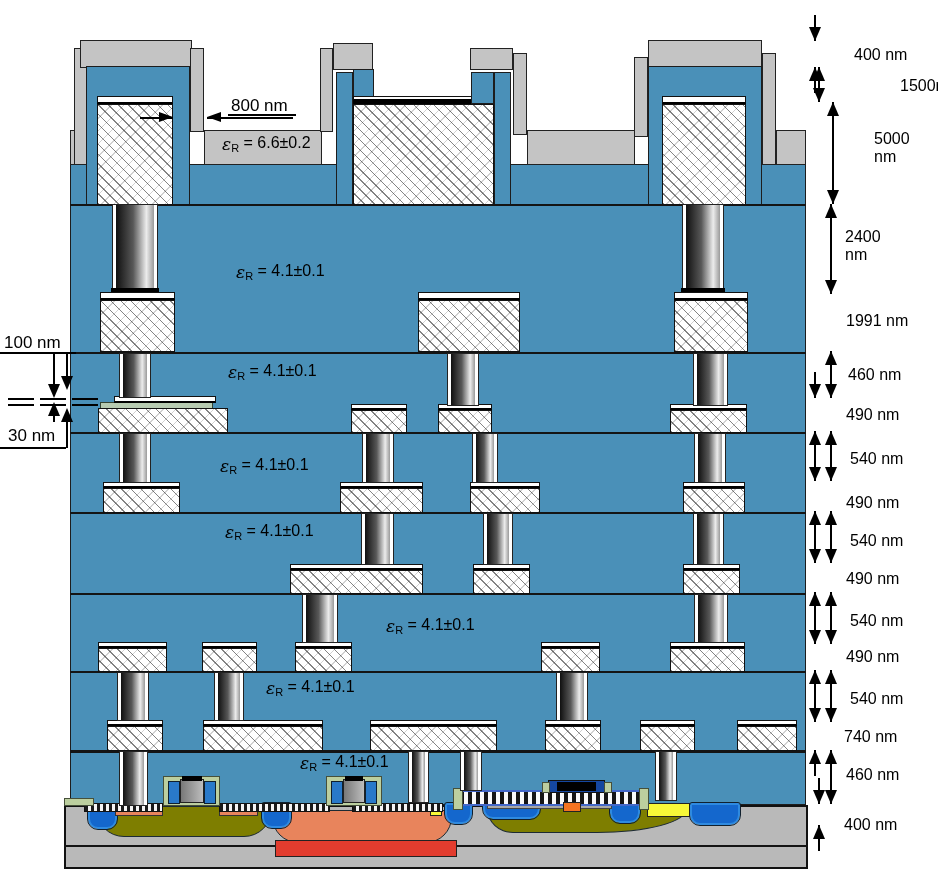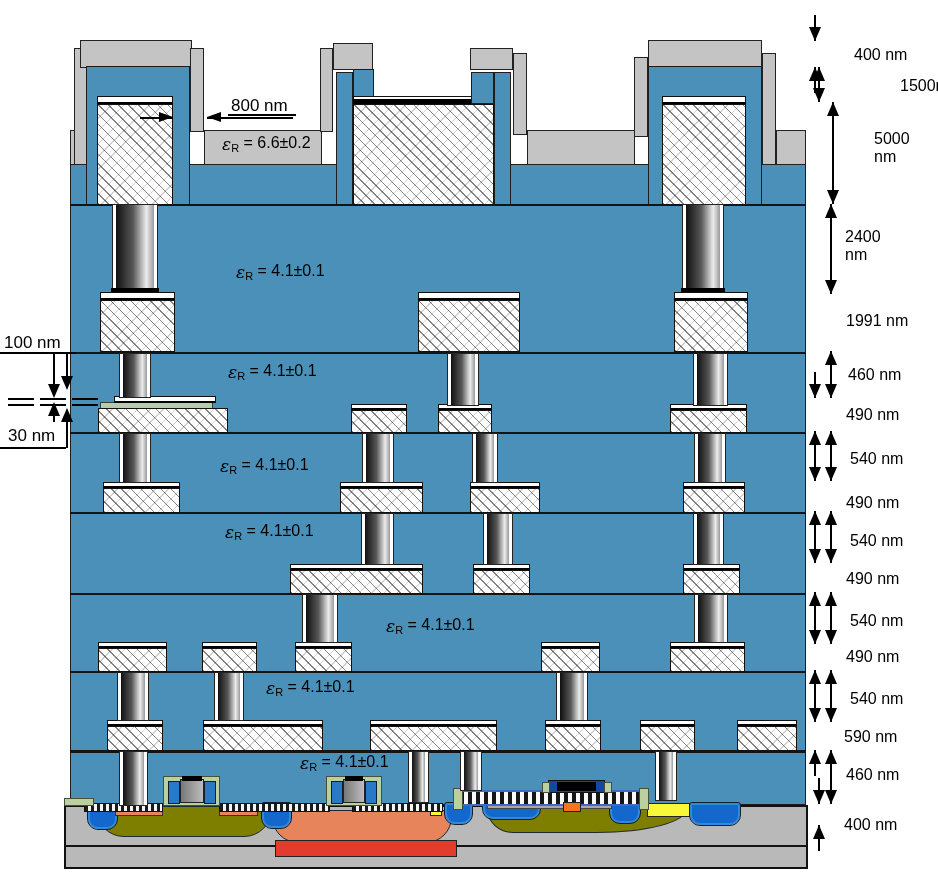--- a/index.html
+++ b/index.html
@@ -291,21 +291,21 @@
     <div class="shp tri-up" style="left: 809px; top: 670px;"></div>
     <div class="shp dimlab" style="left: 846px; top: 648px;">490 nm</div>
     <div class="shp vline" style="left: 830px; top: 670px; width: 2px; height: 52px;"></div>
     <div class="shp tri-up" style="left: 825px; top: 670px;"></div>
     <div class="shp tri-down" style="left: 825px; top: 708px;"></div>
     <div class="shp dimlab" style="left: 850px; top: 690px;">540 nm</div>
     <div class="shp vline" style="left: 814px; top: 696px; width: 2px; height: 26px;"></div>
     <div class="shp tri-down" style="left: 809px; top: 708px;"></div>
     <div class="shp vline" style="left: 814px; top: 750px; width: 2px; height: 26px;"></div>
     <div class="shp tri-up" style="left: 809px; top: 750px;"></div>
-    <div class="shp dimlab" style="left: 844px; top: 728px;">590 nm</div>
+    <div class="shp dimlab" style="left: 844px; top: 728px;">740 nm</div>
     <div class="shp vline" style="left: 830px; top: 750px; width: 2px; height: 54px;"></div>
     <div class="shp tri-up" style="left: 825px; top: 750px;"></div>
     <div class="shp tri-down" style="left: 825px; top: 790px;"></div>
     <div class="shp dimlab" style="left: 846px; top: 766px;">460 nm</div>
     <div class="shp vline" style="left: 818px; top: 778px; width: 2px; height: 26px;"></div>
     <div class="shp tri-down" style="left: 813px; top: 790px;"></div>
     <div class="shp vline" style="left: 818px; top: 825px; width: 2px; height: 26px;"></div>
     <div class="shp tri-up" style="left: 813px; top: 825px;"></div>
     <div class="shp dimlab" style="left: 844px; top: 816px;">400 nm</div>
     <div class="shp epslab" style="left: 222px; top: 134px;">

